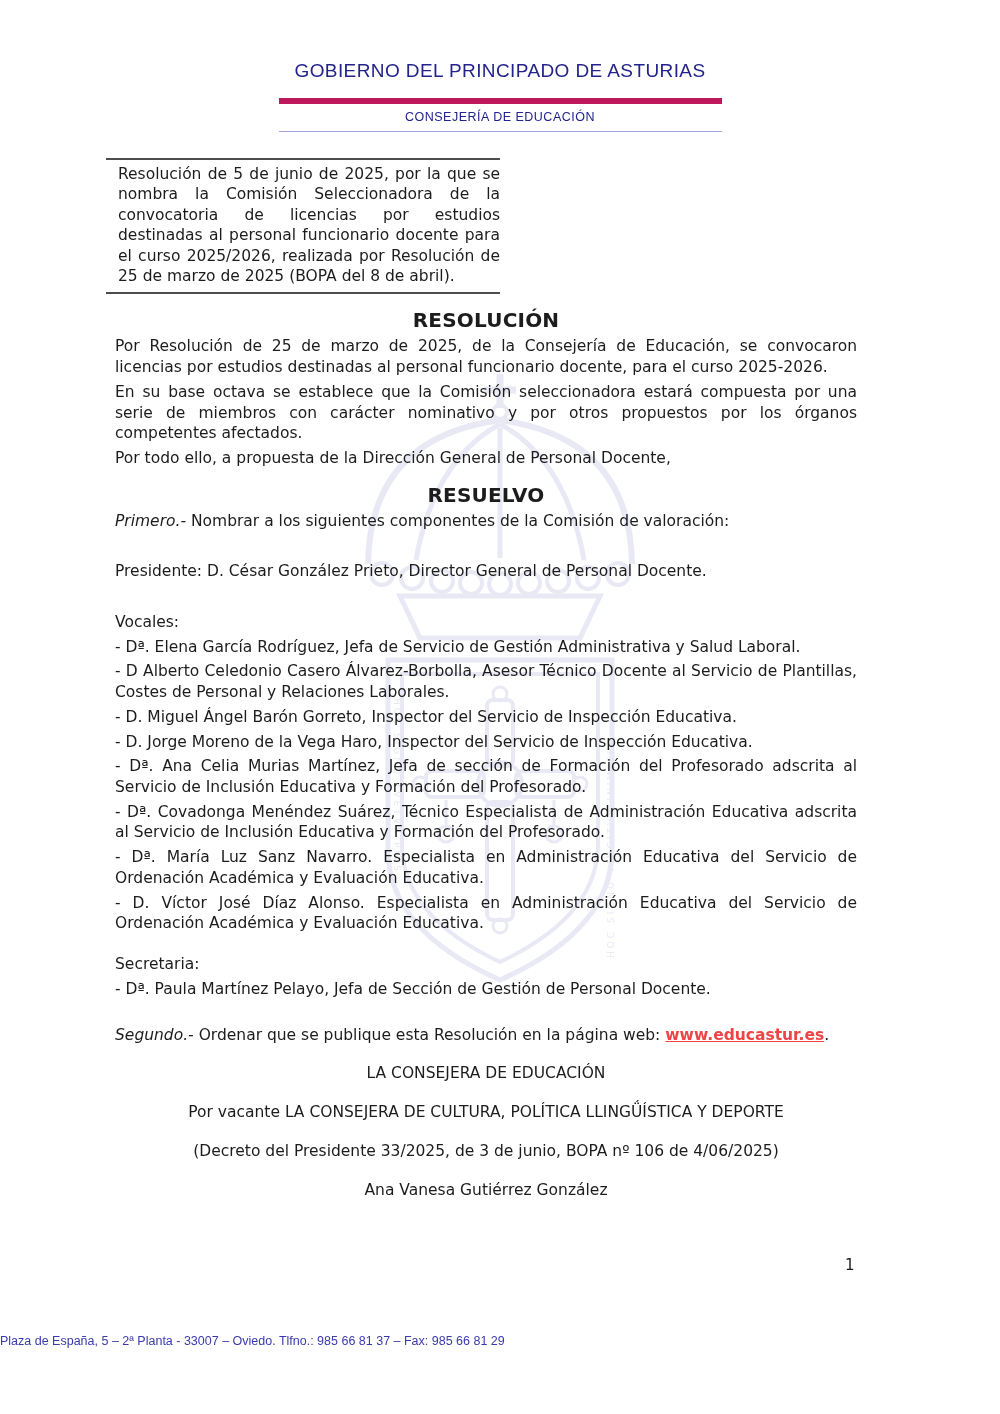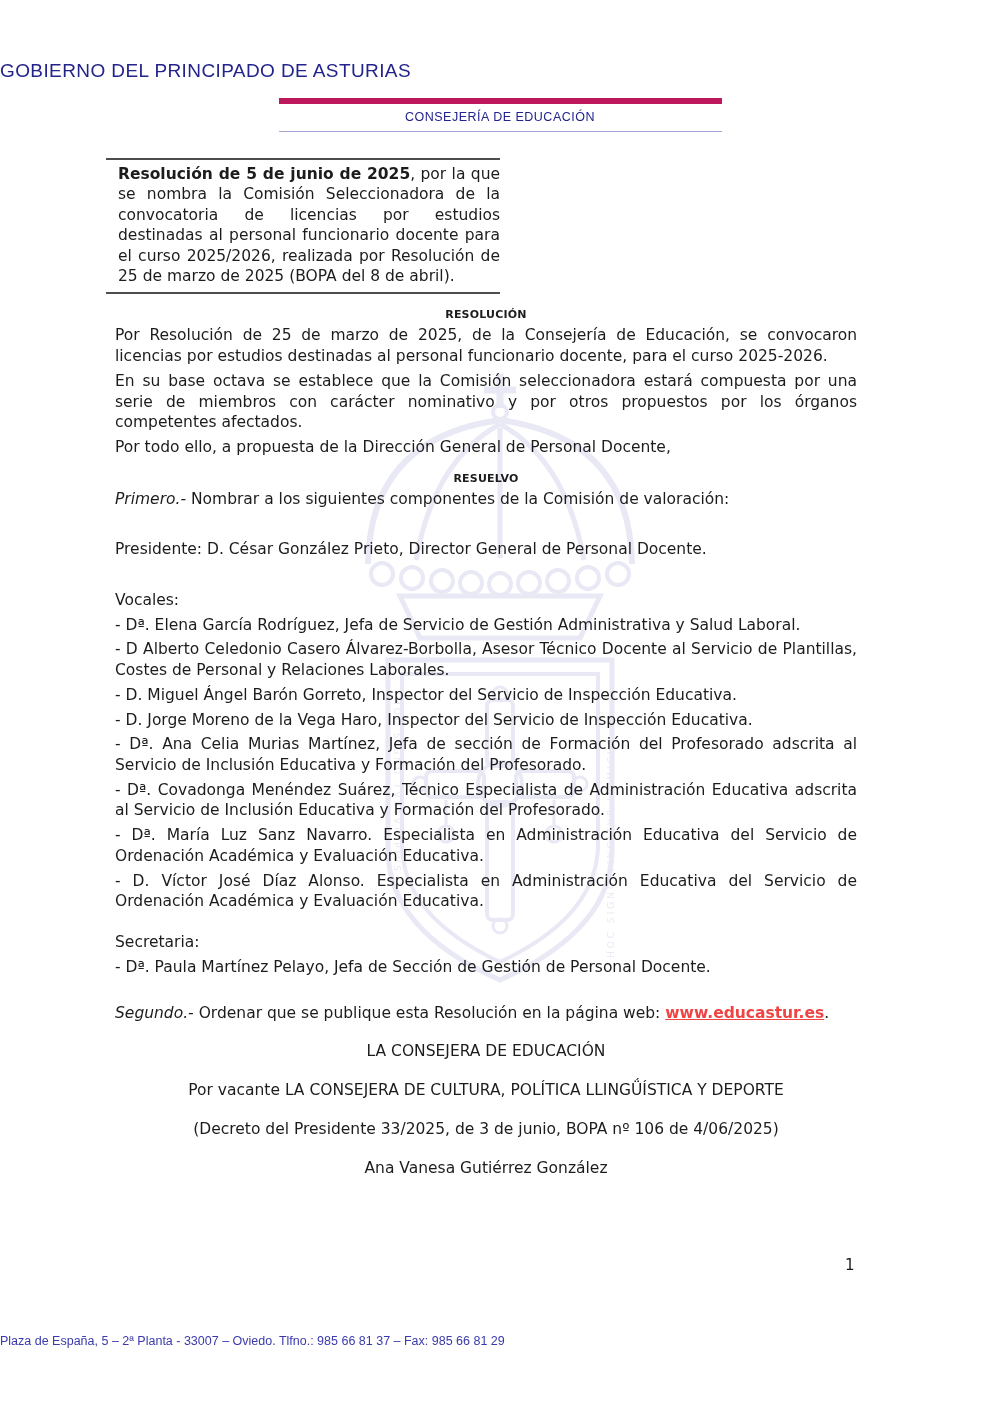--- a/index.html
+++ b/index.html
@@ -15,20 +15,21 @@
     position:absolute;
     left:50%; top:368px;
     transform:translateX(-50%);
     z-index:0;
   }
   .content { position:relative; z-index:1; }
 
   
   .hdr-gov {
     padding-top:60px;
+    text-align:center;
     color:#23238c;
     font-family:"Liberation Sans", sans-serif;
     font-size:19px;
     letter-spacing:0.4px;
   }
   .hdr-dept {
     width:443px;
     margin:16px auto 0 auto;
     border-top:6px solid #be185d;
     border-bottom:1px solid #a5a5d8;
@@ -44,35 +45,35 @@
   .summary-box {
     margin:26px 0 0 106px;
     width:382px;
     border-top:2px solid #4d4d4d;
     border-bottom:2px solid #4d4d4d;
     padding:4px 0 6px 12px;
     font-size:15.5px;
     line-height:20.4px;
     text-align:justify;
   }
-  .summary-box b { font-weight:bold; }
+  .summary-box b { font-weight:normal; }
 
   
   .main {
     padding:0 143px 0 115px; 
   }
   .main p {
     margin:4px 0;
     font-size:15.5px;
     line-height:20.7px;
     text-align:justify;
   }
   .main h2 {
     margin:14px 0 4px 0;
-    font-size:11px;
+    font-size:20px;
     font-weight:bold;
     text-align:center;
     letter-spacing:0.2px;
   }
   .gap-lg { margin-top:30px !important; }
   .gap-md { margin-top:20px !important; }
   .gap-seg { margin-top:26px !important; }
   .ital { font-style:italic; }
   a.weblink {
     color:#ef4444;

